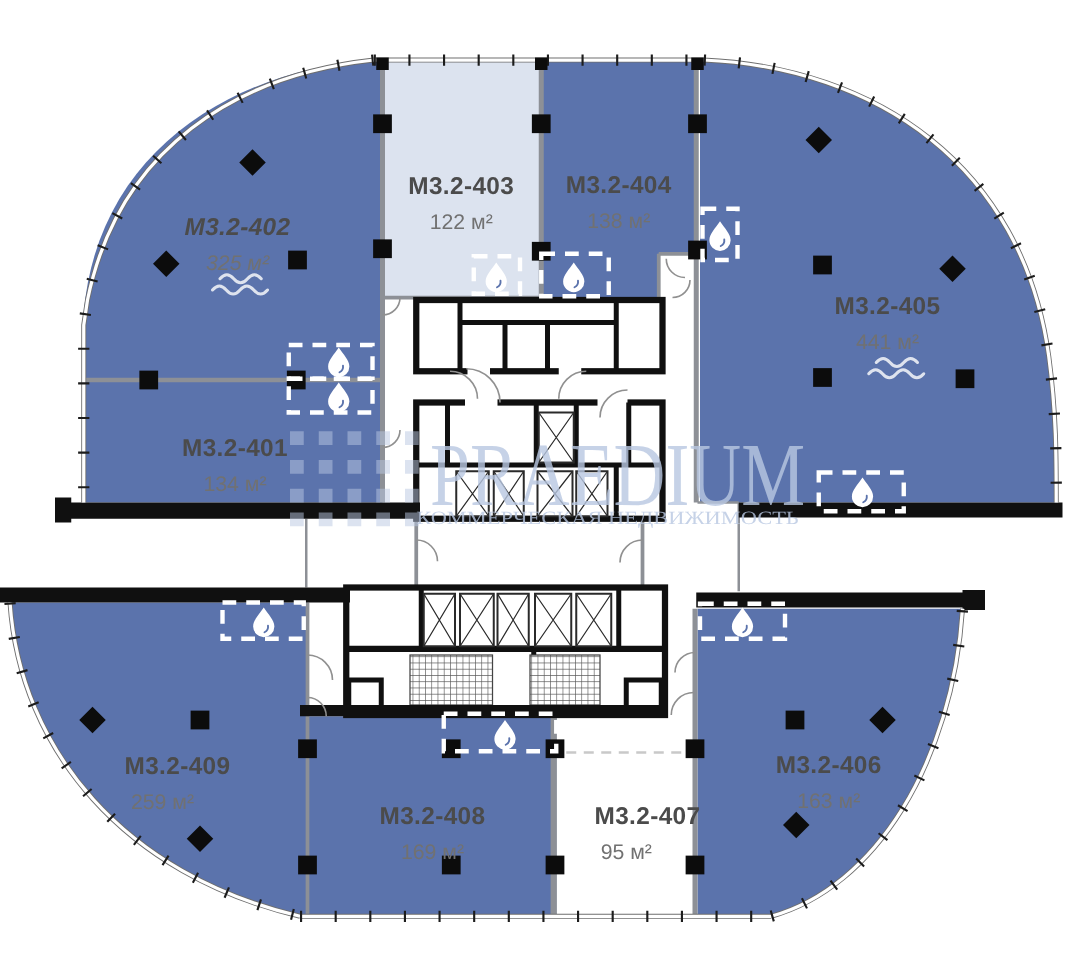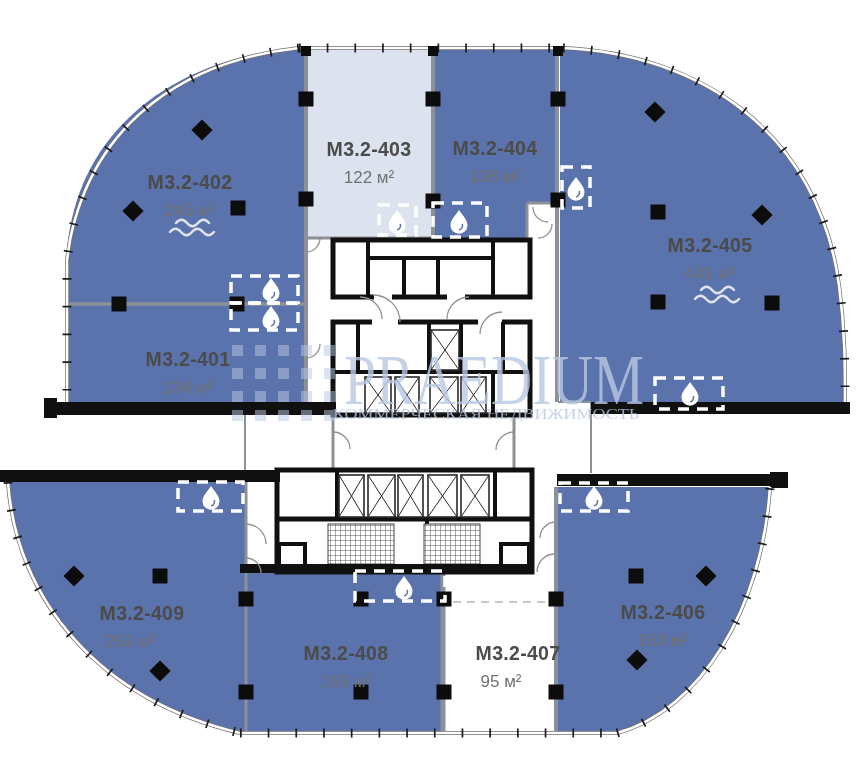--- a/index.html
+++ b/index.html
@@ -336,23 +336,23 @@
     <text class="wm-text" x="344" y="404" font-size="72" textLength="300" lengthAdjust="spacingAndGlyphs" fill="#b9c8e2">PRAEDIUM</text>
     <text class="wm-text" x="333" y="419" font-size="15" textLength="306" lengthAdjust="spacingAndGlyphs" fill="#b9c8e2">КОММЕРЧЕСКАЯ НЕДВИЖИМОСТЬ</text>
   </g>
 </svg>
 
 <div id="labels">
       <div class="unit-label" style="left: 188px; top: 373px;">
         <div class="u-name" style="color: rgb(75, 75, 75);">M3.2-401</div>
         <div class="u-area" style="color: rgb(113, 113, 113);">134 м²</div>
       </div>
-      <div class="unit-label" style="left: 190px; top: 196px;">
+      <div class="unit-label" style="left: 190px; top: 196px; font-style: italic;">
         <div class="u-name" style="color: rgb(75, 75, 75);">M3.2-402</div>
-        <div class="u-area" style="color: rgb(113, 113, 113);">245 м²</div>
+        <div class="u-area" style="color: rgb(113, 113, 113);">325 м²</div>
       </div>
       <div class="unit-label" style="left: 369px; top: 163px;">
         <div class="u-name" style="color: rgb(75, 75, 75);">M3.2-403</div>
         <div class="u-area" style="color: rgb(113, 113, 113);">122 м²</div>
       </div>
       <div class="unit-label" style="left: 495px; top: 162px;">
         <div class="u-name" style="color: rgb(75, 75, 75);">M3.2-404</div>
         <div class="u-area" style="color: rgb(113, 113, 113);">138 м²</div>
       </div>
       <div class="unit-label" style="left: 710px; top: 259px;">

